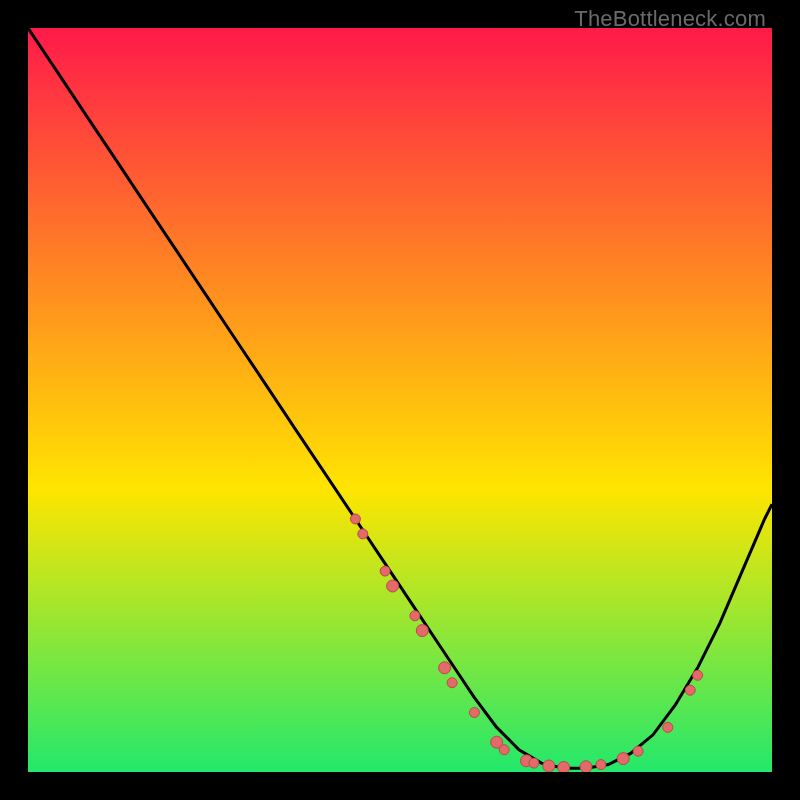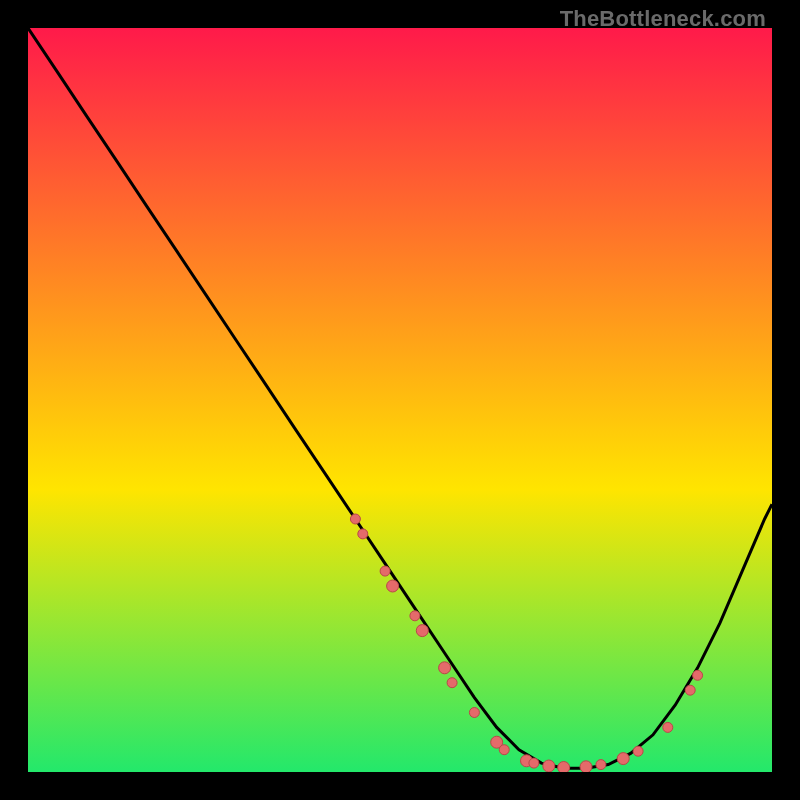--- a/index.html
+++ b/index.html
@@ -24,21 +24,21 @@
     left: 0;
     top: 0;
     width: 744px;
     height: 744px;
   }
   .watermark {
     position: absolute;
     top: 6px;
     right: 34px;
     font-size: 22px;
-    font-weight: 700;
+    font-weight: 400;
     color: #6a6a6a;
     letter-spacing: 0.2px;
     user-select: none;
   }
   svg { display: block; }
 </style>
 </head>
 <body>
 
 <div class="watermark">TheBottleneck.com</div>

